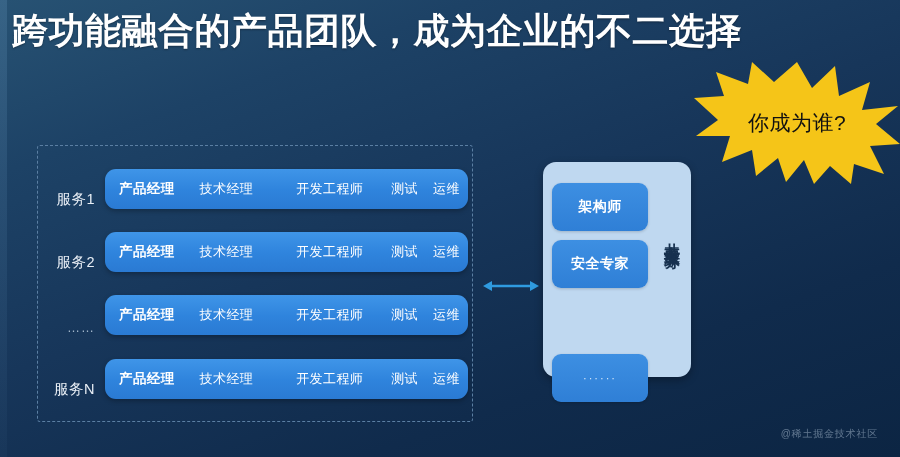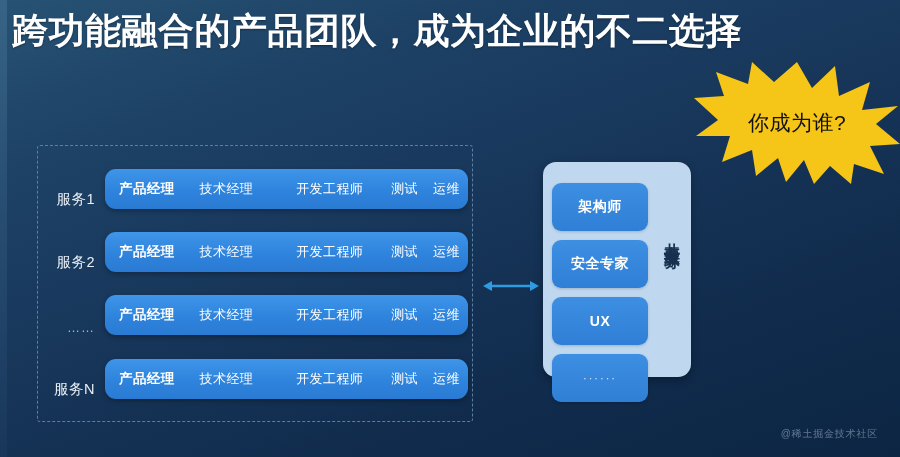--- a/index.html
+++ b/index.html
@@ -268,21 +268,20 @@
     <svg width="56" height="14" viewBox="0 0 56 14">
       <line x1="8" y1="7" x2="48" y2="7" stroke="#2f9be0" stroke-width="2.4"></line>
       <polygon points="0,7 9,2 9,12" fill="#2f9be0"></polygon>
       <polygon points="56,7 47,2 47,12" fill="#2f9be0"></polygon>
     </svg>
   </div>
 
   <div class="expert-panel">
     <div class="expert-chip c1">架构师</div>
     <div class="expert-chip c2">安全专家</div>
-    <div class="expert-chip c3">UX</div>
     <div class="expert-chip c4 dots">······</div>
     <div class="panel-vlabel">共享专家服务</div>
   </div>
 
   <div class="starburst">
     <svg width="206" height="122" viewBox="0 0 206 122">
       <polygon fill="#f5c518" points="
         103,0 118,26 141,4 145,34 176,20 168,48 204,44 182,62
         206,82 176,84 190,112 160,102 157,122 136,104 120,122 110,98
         92,120 84,96 62,114 58,88 28,100 36,74 2,74 24,58

